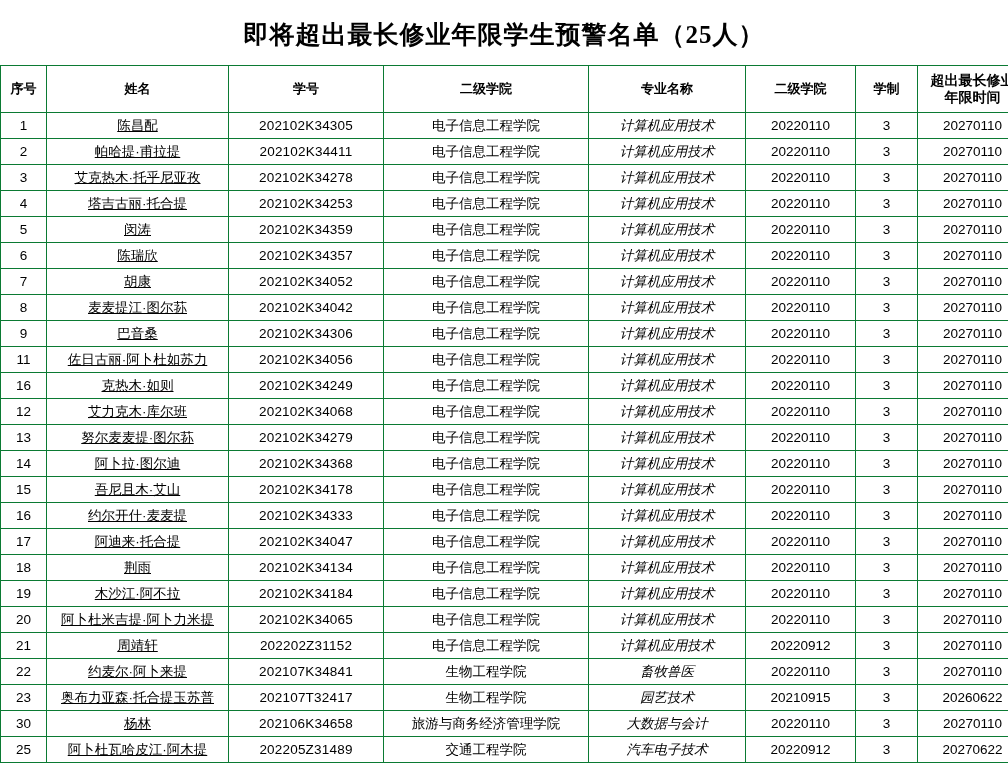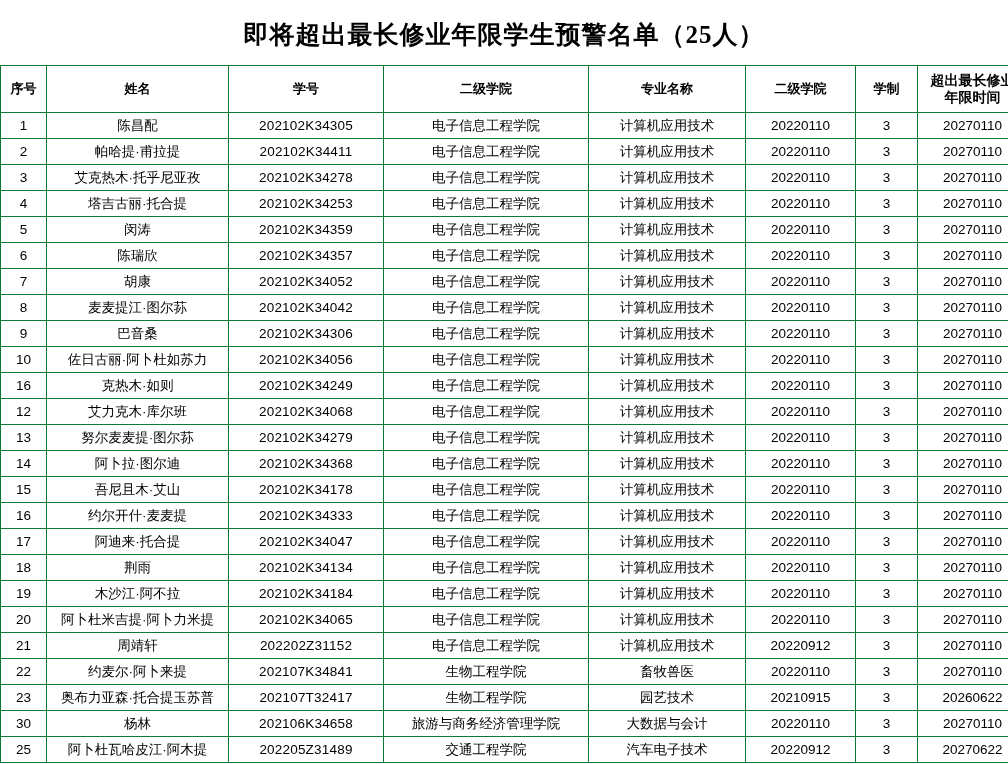--- a/index.html
+++ b/index.html
@@ -63,24 +63,24 @@
   col.c-idx { width: 46px; }
   col.c-name { width: 182px; }
   col.c-sid { width: 155px; }
   col.c-college { width: 205px; }
   col.c-major { width: 157px; }
   col.c-date { width: 110px; }
   col.c-years { width: 62px; }
   col.c-limit { width: 110px; }
 
   td.idx { font-size: 13px; }
-  td.name { font-size: 13.5px; }
+  td.name { font-size: 13.5px; text-decoration: underline; }
   td.sid { font-size: 13px; letter-spacing: 0.2px; }
   td.college { font-size: 13.5px; }
-  td.major { font-size: 13.5px; }
+  td.major { font-size: 13.5px; font-style: italic; }
   td.date { font-size: 13px; }
   td.years { font-size: 13px; }
   td.limit { font-size: 13px; }
 </style>
 </head>
 <body>
 
 <div class="page">
 
   <div class="doc-title">即将超出最长修业年限学生预警名单（25人）</div>
@@ -196,21 +196,21 @@
           <td class="idx">9</td>
           <td class="name">巴音桑</td>
           <td class="sid">202102K34306</td>
           <td class="college">电子信息工程学院</td>
           <td class="major">计算机应用技术</td>
           <td class="date">20220110</td>
           <td class="years">3</td>
           <td class="limit">20270110</td>
         </tr>
         <tr>
-          <td class="idx">10</td>
+          <td class="idx">11</td>
           <td class="name">佐日古丽·阿卜杜如苏力</td>
           <td class="sid">202102K34056</td>
           <td class="college">电子信息工程学院</td>
           <td class="major">计算机应用技术</td>
           <td class="date">20220110</td>
           <td class="years">3</td>
           <td class="limit">20270110</td>
         </tr>
         <tr>
           <td class="idx">16</td>

